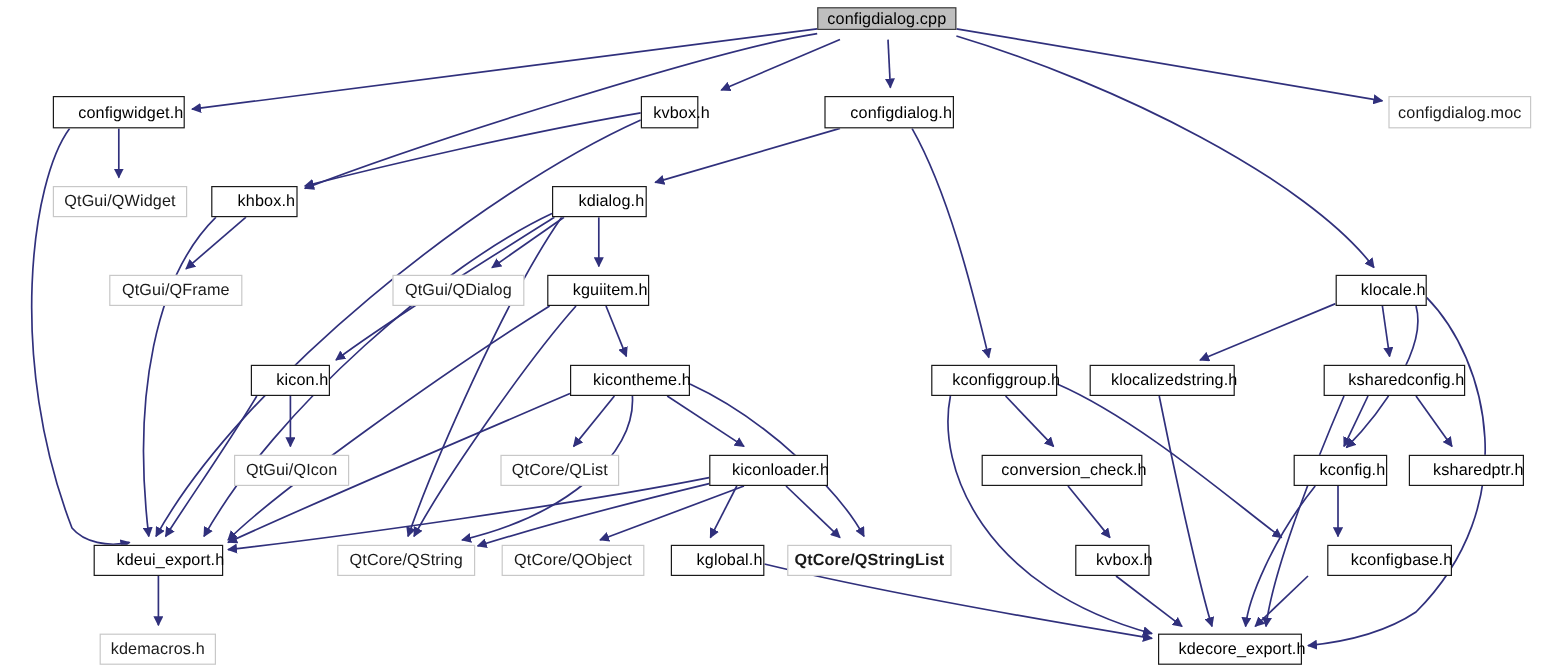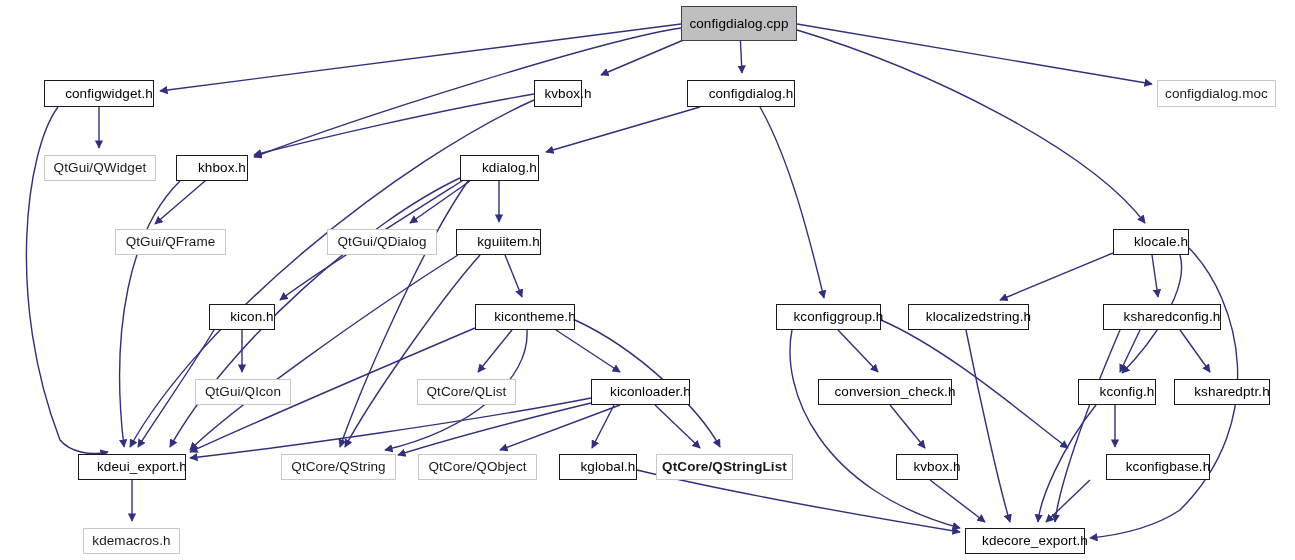--- a/index.html
+++ b/index.html
@@ -118,21 +118,21 @@
         <path d="M890,405 L925,448" fill="none" stroke="#30307c" stroke-width="1.4" marker-end="url(#arrow)"></path>
         <path d="M1115,405 L1115,447" fill="none" stroke="#30307c" stroke-width="1.4" marker-end="url(#arrow)"></path>
         <path d="M1096,405 C1060,450 1040,500 1038,522" fill="none" stroke="#30307c" stroke-width="1.4" marker-end="url(#arrow)"></path>
         <path d="M930,480 L985,522" fill="none" stroke="#30307c" stroke-width="1.4" marker-end="url(#arrow)"></path>
         <path d="M1090,480 L1046,522" fill="none" stroke="#30307c" stroke-width="1.4" marker-end="url(#arrow)"></path>
         <path d="M637,470 C740,495 900,522 960,532" fill="none" stroke="#30307c" stroke-width="1.4" marker-end="url(#arrow)"></path>
         <path d="M132,480 L132,521" fill="none" stroke="#30307c" stroke-width="1.4" marker-end="url(#arrow)"></path>
       </g>
   </svg>
   <div id="node-layer">
-      <div class="node kind-root" style="left: 681px; top: 6px; width: 116px; height: 35px;">
+      <div class="node kind-root" style="left: 681px; top: 6px; width: 116px; height: 19px;">
         <span>configdialog.cpp</span>
       </div>
       <div class="node kind-local" style="left: 44px; top: 80px; width: 110px; height: 27px;">
         <span>configwidget.h</span>
       </div>
       <div class="node kind-local" style="left: 534px; top: 80px; width: 48px; height: 27px;">
         <span>kvbox.h</span>
       </div>
       <div class="node kind-local" style="left: 687px; top: 80px; width: 108px; height: 27px;">
         <span>configdialog.h</span>
@@ -142,21 +142,21 @@
       </div>
       <div class="node kind-external" style="left: 44px; top: 155px; width: 112px; height: 26px;">
         <span>QtGui/QWidget</span>
       </div>
       <div class="node kind-local" style="left: 176px; top: 155px; width: 72px; height: 26px;">
         <span>khbox.h</span>
       </div>
       <div class="node kind-local" style="left: 460px; top: 155px; width: 79px; height: 26px;">
         <span>kdialog.h</span>
       </div>
-      <div class="node kind-external" style="left: 91px; top: 229px; width: 111px; height: 26px; margin-left: 24px;">
+      <div class="node kind-external" style="left: 91px; top: 229px; width: 111px; height: 26px;">
         <span>QtGui/QFrame</span>
       </div>
       <div class="node kind-external" style="left: 327px; top: 229px; width: 110px; height: 26px;">
         <span>QtGui/QDialog</span>
       </div>
       <div class="node kind-local" style="left: 456px; top: 229px; width: 85px; height: 26px;">
         <span>kguiitem.h</span>
       </div>
       <div class="node kind-local" style="left: 1113px; top: 229px; width: 76px; height: 26px;">
         <span>klocale.h</span>

